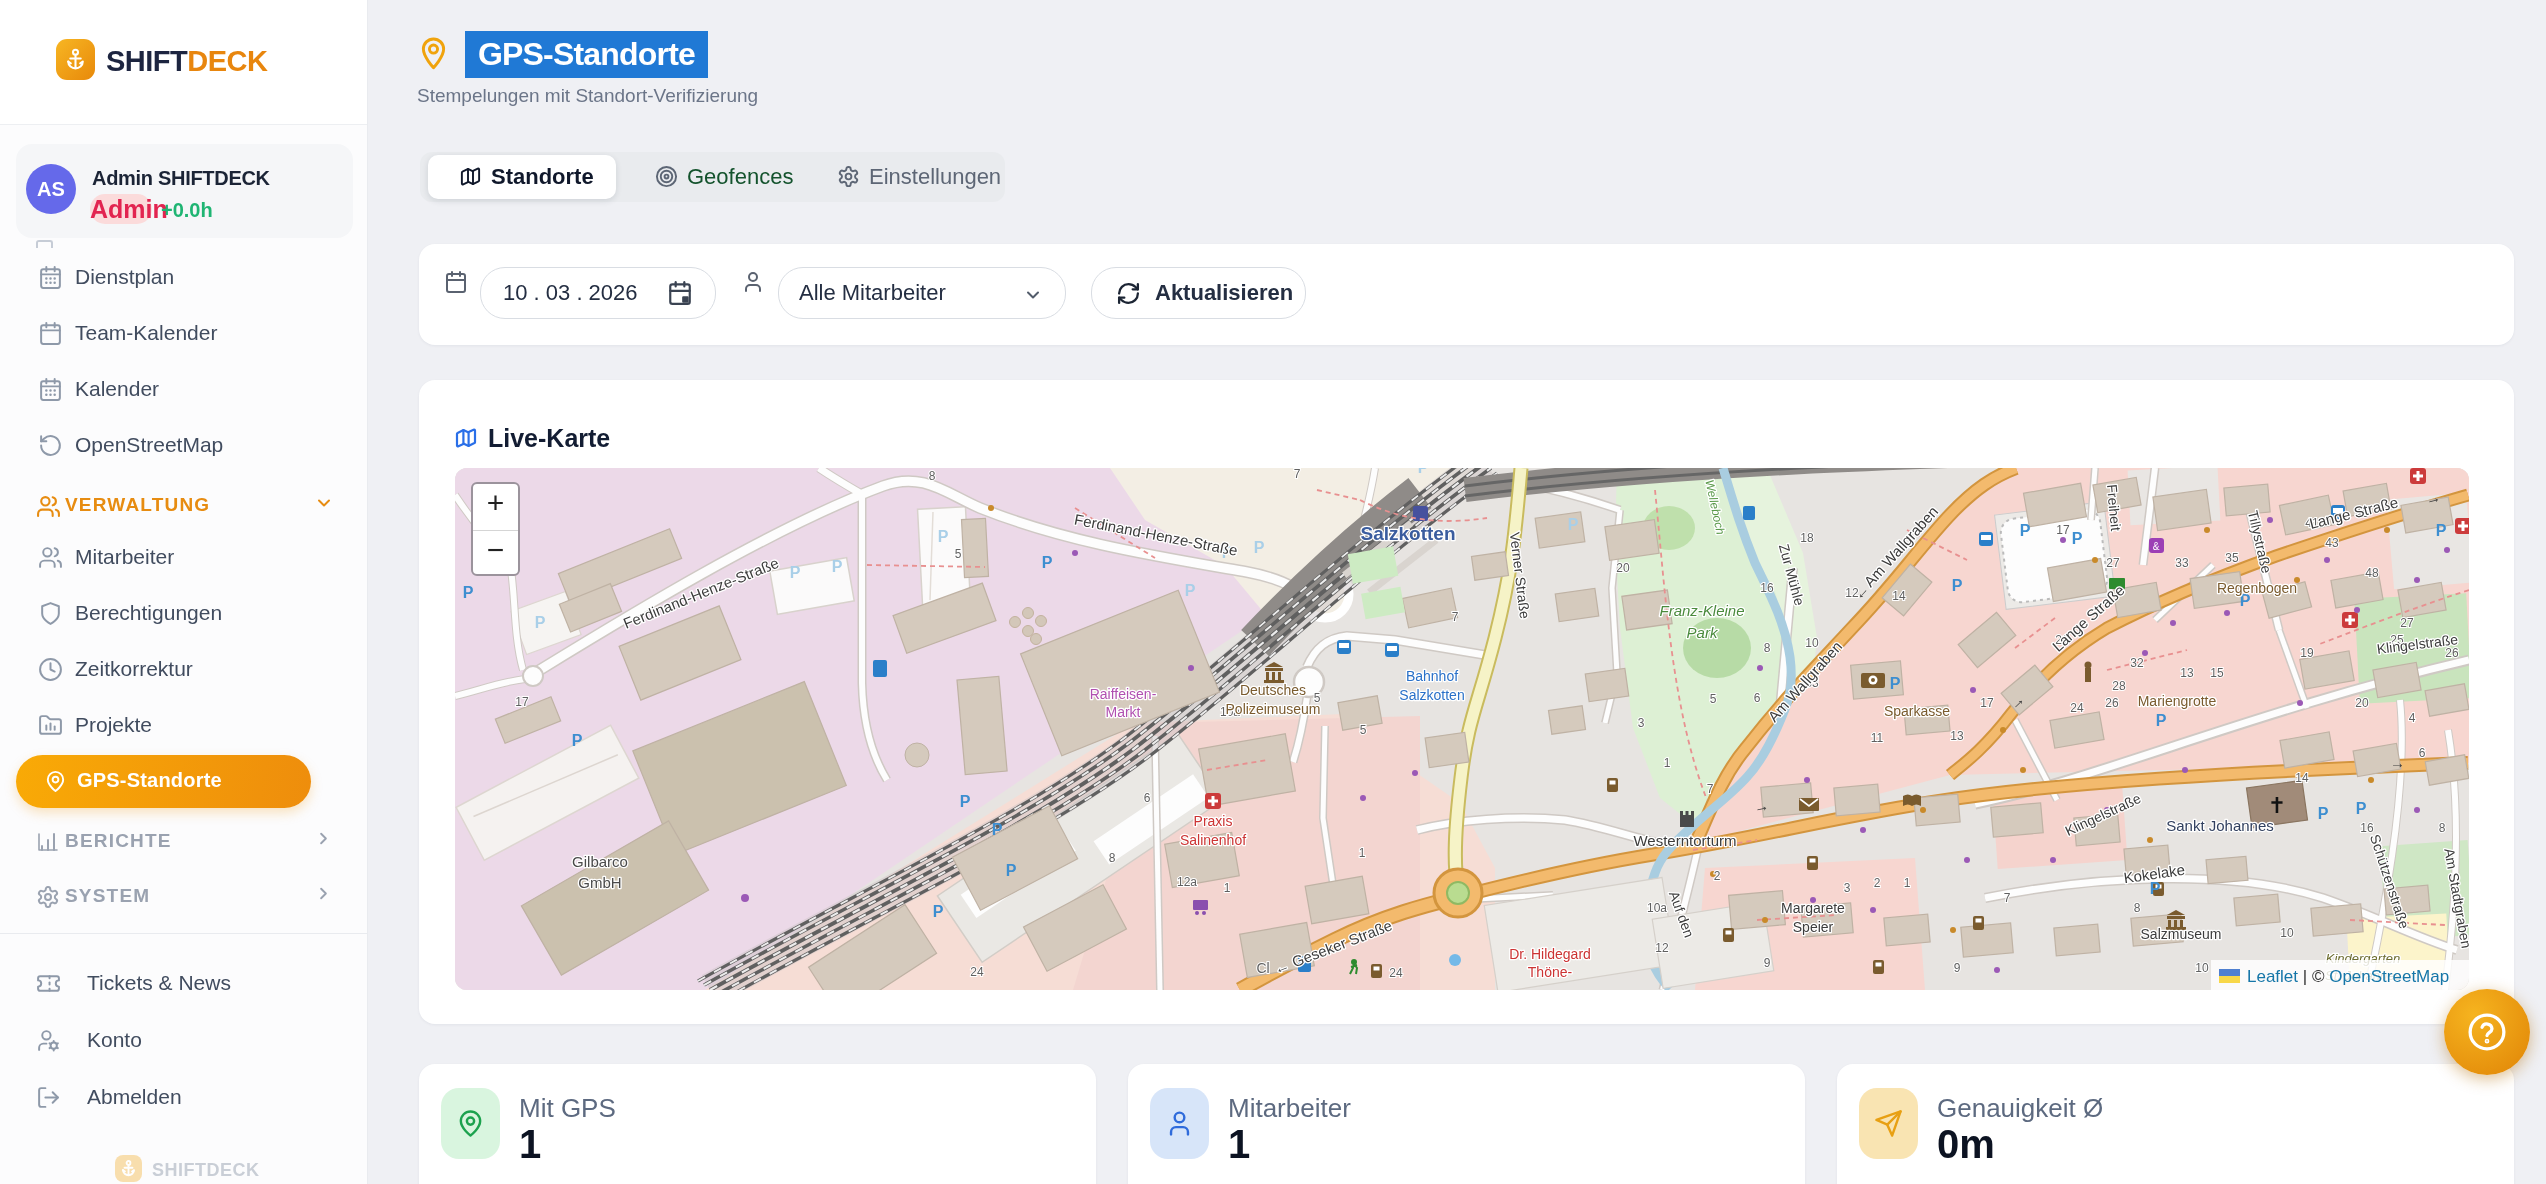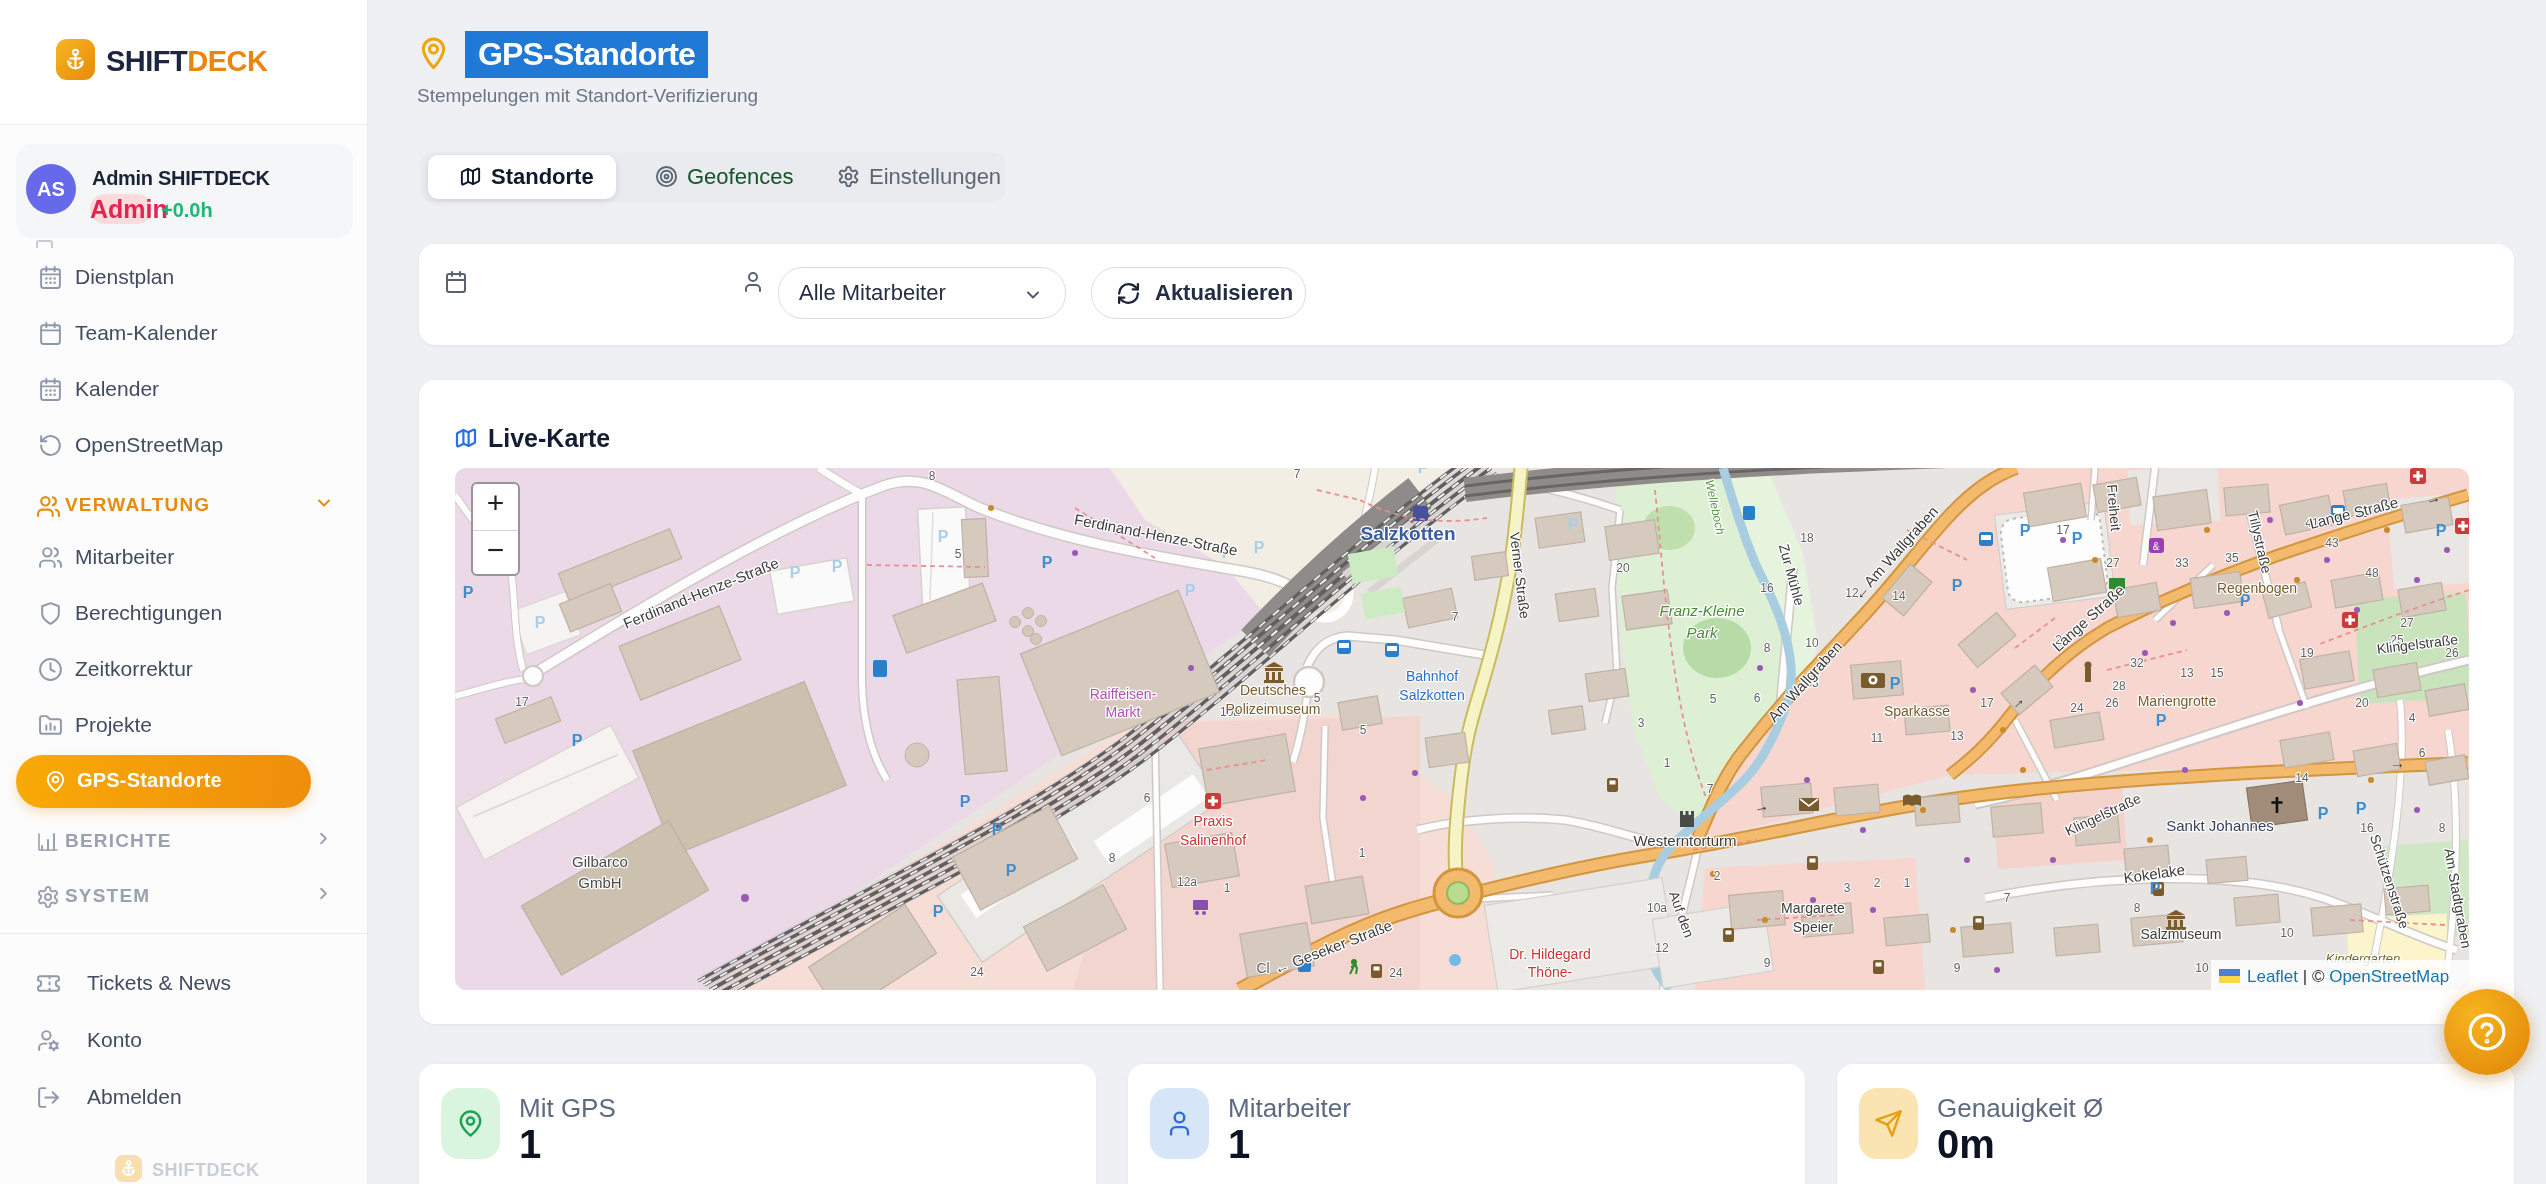--- a/index.html
+++ b/index.html
@@ -271,20 +271,30 @@
 <div class="tabtxt" style="left:449px;color:#5d6675">Einstellungen</div>
 </div>
 
 <div class="card" id="fcard">
 <svg style="position:absolute;left:25px;top:26px" width="24" height="24" viewBox="0 0 24 24" fill="none" stroke="#5a6270" stroke-width="2" stroke-linecap="round" stroke-linejoin="round">
       <rect x="3" y="4" width="18" height="18" rx="2"></rect>
       <line x1="16" y1="2" x2="16" y2="6"></line>
       <line x1="8" y1="2" x2="8" y2="6"></line>
       <line x1="3" y1="10" x2="21" y2="10"></line>
     </svg>
+<div class="inbox" id="datebox">
+      <div class="ftxt" style="position:absolute;left:22px;top:12px">10 . 03 . 2026</div>
+<svg style="position:absolute;left:186px;top:12px" width="26" height="26" viewBox="0 0 24 24" fill="none" stroke="#3a4352" stroke-width="2" stroke-linecap="round" stroke-linejoin="round">
+        <rect x="3" y="4" width="18" height="18" rx="2"></rect>
+        <line x1="16" y1="2" x2="16" y2="6"></line>
+        <line x1="8" y1="2" x2="8" y2="6"></line>
+        <line x1="3" y1="10" x2="21" y2="10"></line>
+        <rect x="15" y="16" width="4" height="4" fill="#3a4352"></rect>
+      </svg>
+    </div>
 <svg style="position:absolute;left:322px;top:26px" width="24" height="24" viewBox="0 0 24 24" fill="none" stroke="#5a6270" stroke-width="2" stroke-linecap="round" stroke-linejoin="round">
       <path d="M19 21v-2a4 4 0 0 0-4-4H9a4 4 0 0 0-4 4v2"></path>
       <circle cx="12" cy="7" r="4"></circle>
     </svg>
 <div class="inbox" id="selbox">
       <div class="ftxt" style="position:absolute;left:20px;top:12px">Alle Mitarbeiter</div>
 <svg style="position:absolute;left:244px;top:17px" width="20" height="20" viewBox="0 0 24 24" fill="none" stroke="#535c6b" stroke-width="2.4" stroke-linecap="round" stroke-linejoin="round">
         <polyline points="6 9 12 15 18 9"></polyline>
       </svg>
     </div>

